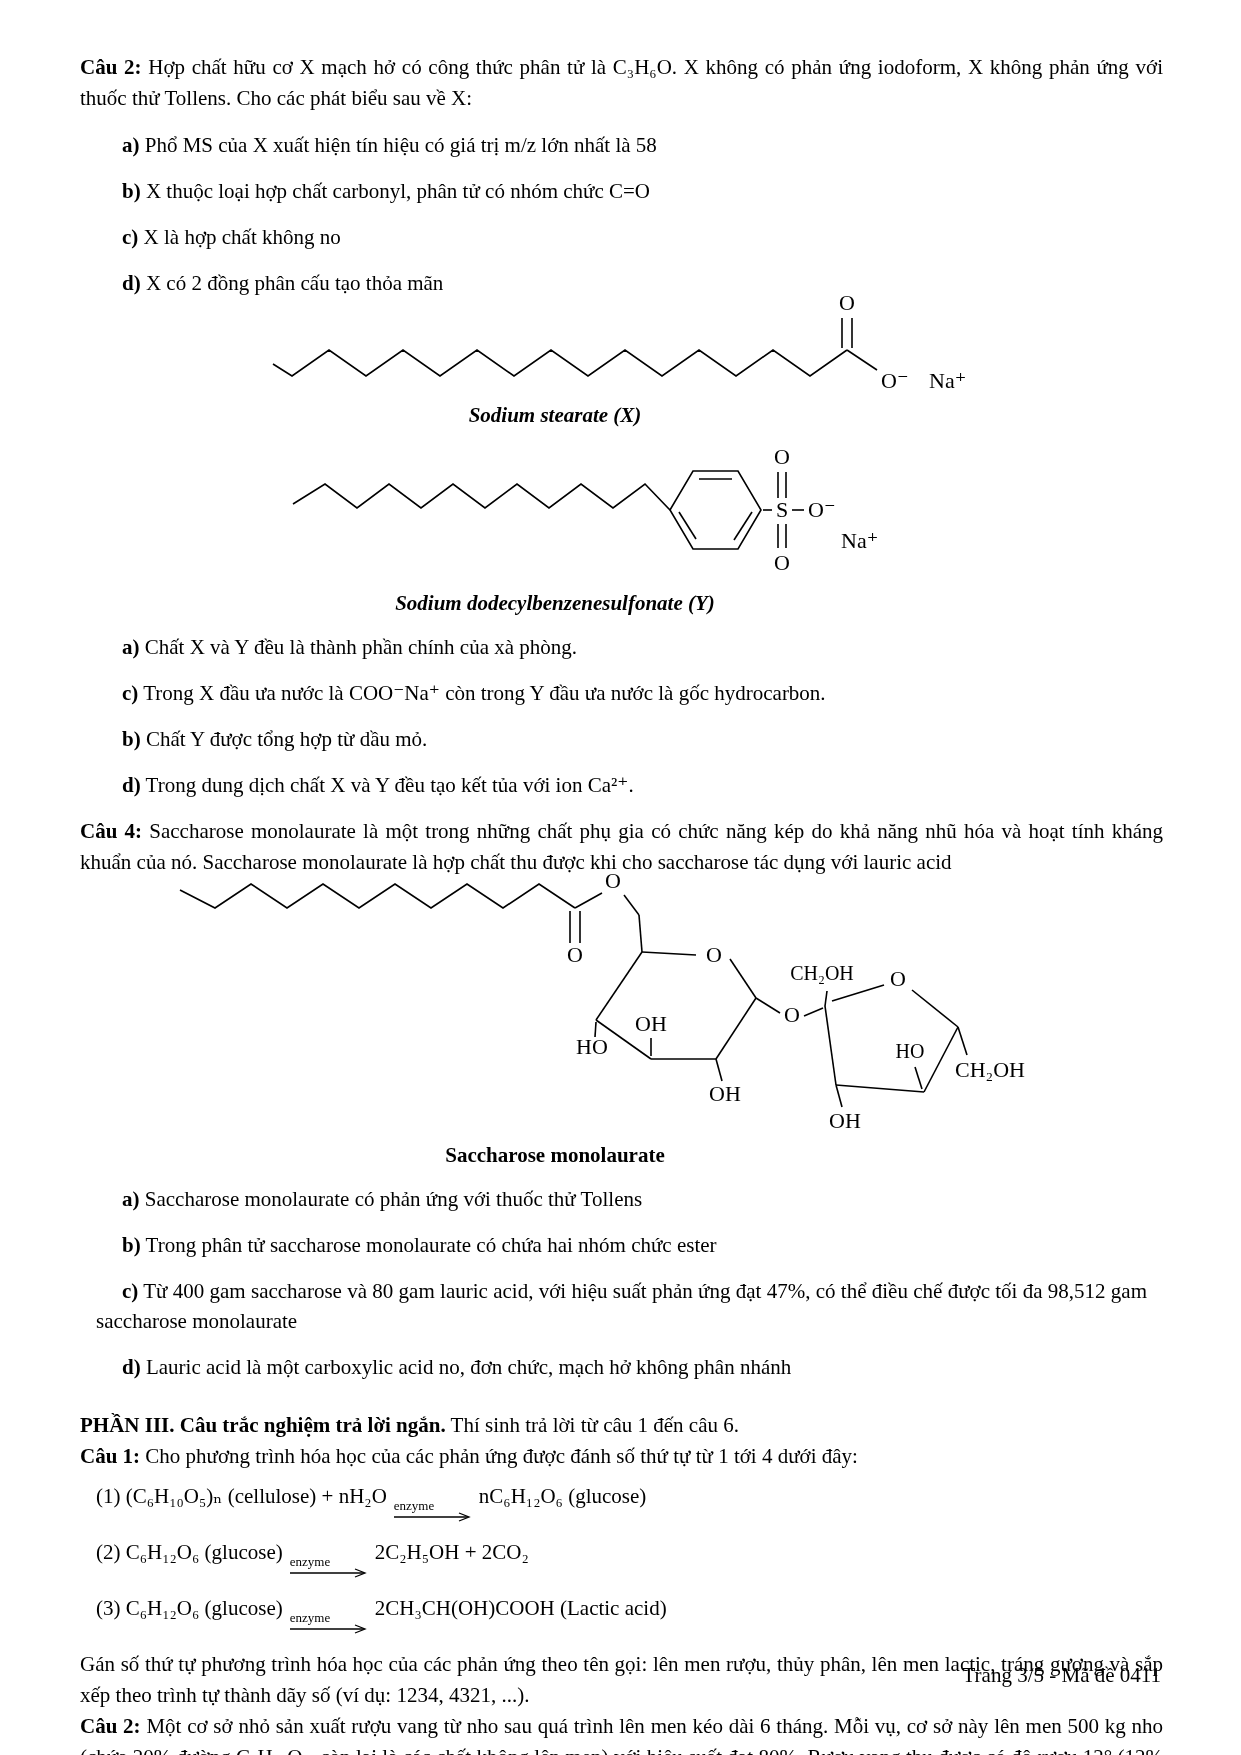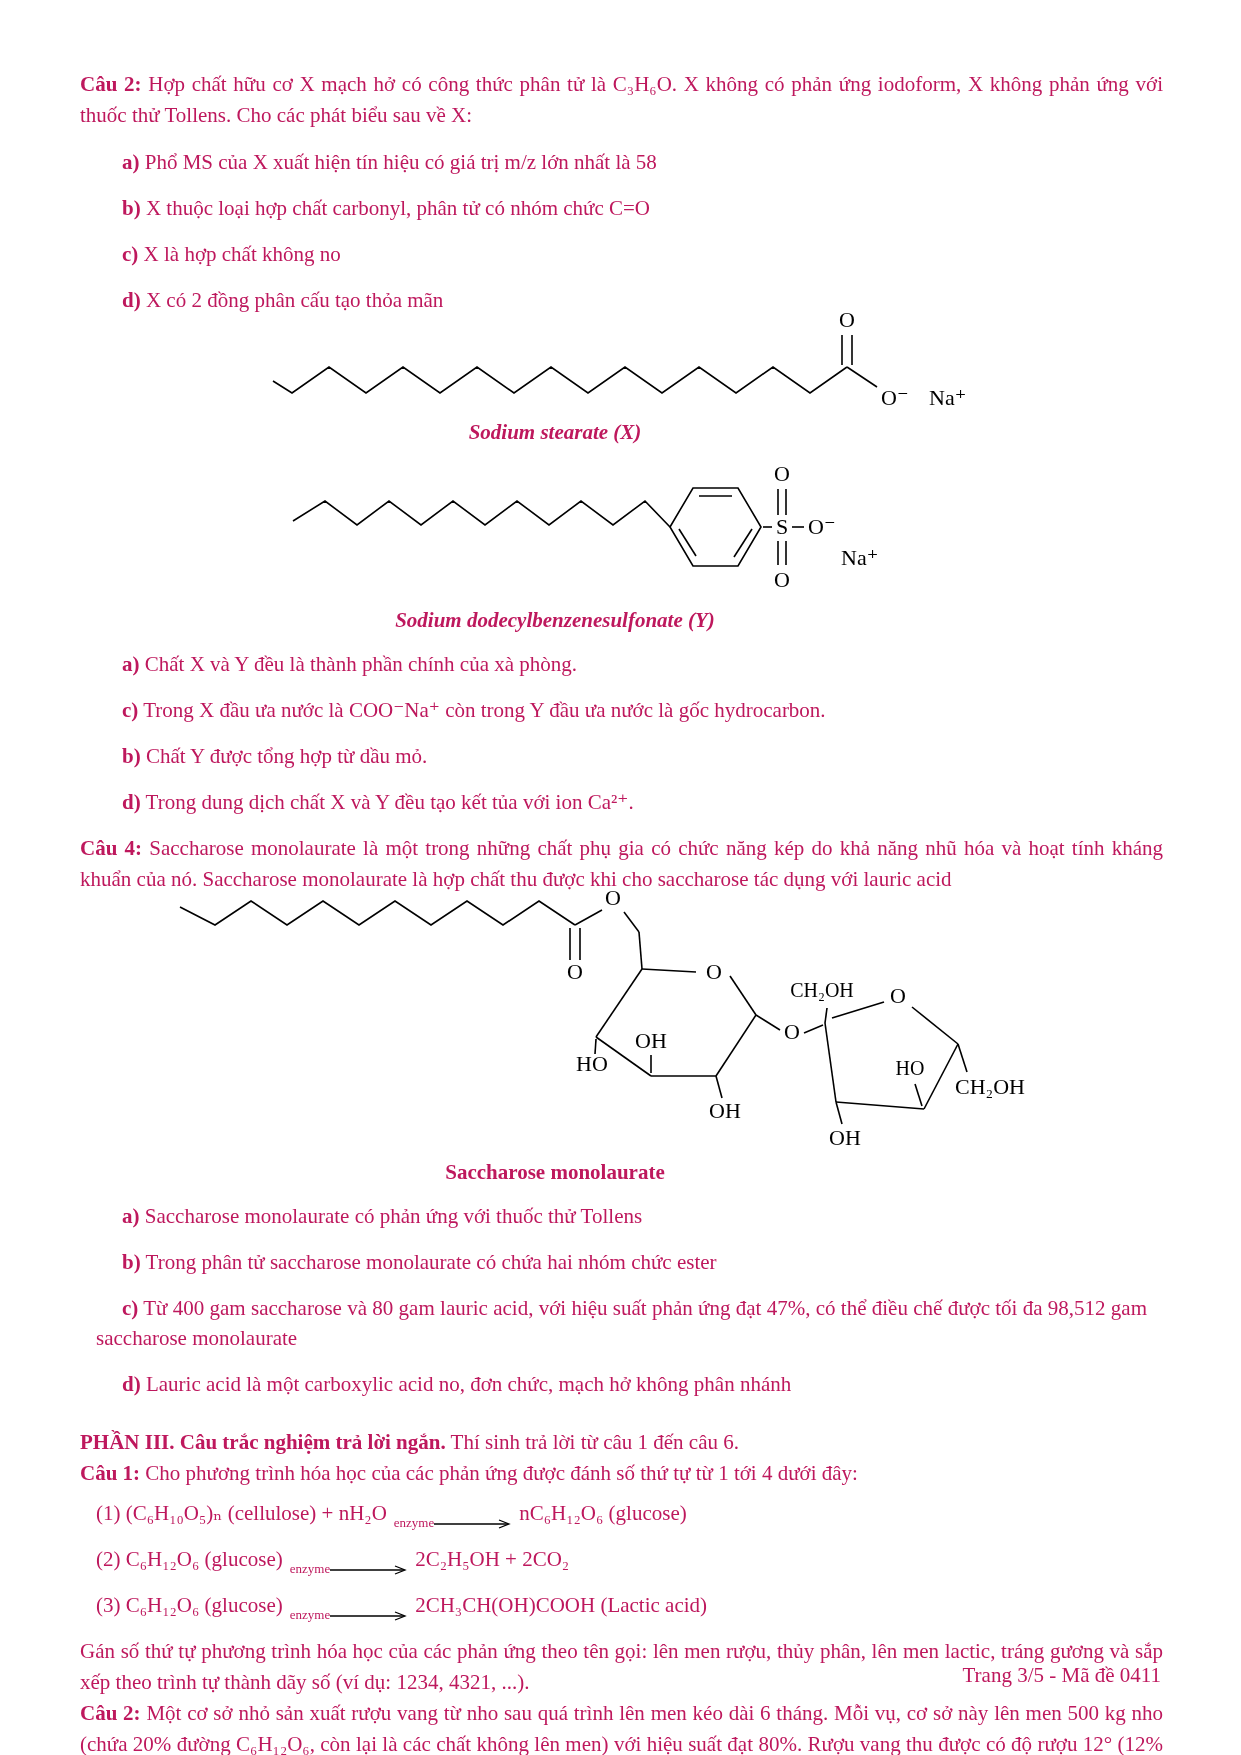--- a/index.html
+++ b/index.html
@@ -1,33 +1,33 @@
 <!DOCTYPE html>
 <html><head>
 <meta charset="utf-8">
 <style>
   html,body{margin:0;padding:0;background:#fff;}
   .page{
     width:1241px;height:1755px;box-sizing:border-box;
-    padding:69px 78px 0 80px;position:relative;
+    padding:52px 78px 0 80px;position:relative;
     font-family:"Liberation Serif","DejaVu Serif","DejaVu Sans",serif;
-    font-size:21px;color:#be185d;overflow:hidden;
+    font-size:21px;color:#000000;overflow:hidden;
   }
   .para{margin:0;text-align:justify;line-height:31px;}
   .opt{margin:16px;text-align:justify;line-height:30px;text-indent:26px;}
   b{font-weight:bold;}
   .italic{font-style:italic;}
   .fig{position:relative;}
   .fig svg{display:block;}
   .fig svg text{font-family:"Liberation Serif","DejaVu Serif","DejaVu Sans",serif;fill:#000;font-size:22px;}
   .fig svg text.small{font-size:20px;}
   .caption{width:950px;text-align:center;font-weight:bold;font-style:italic;line-height:26px;margin:2px 0 4px;}
   .caption.roman{font-style:normal;}
   .eq{line-height:30px;margin:9px 16px 15px;white-space:nowrap;}
-  .rxn{display:inline-flex;flex-direction:row;align-items:flex-end;margin:0 7px;vertical-align:-7px;}
+  .rxn{display:inline-flex;flex-direction:column;align-items:flex-start;margin:0 7px;vertical-align:-7px;}
   .rxn-lbl{font-size:13px;line-height:13px;}
   .rxn svg{display:block;}
   .part3-head{margin-top:28px;}
   .footer{position:absolute;right:80px;top:1662px;line-height:26px;}
 </style>
 </head>
 <body>
 
 <div class="page">
 

